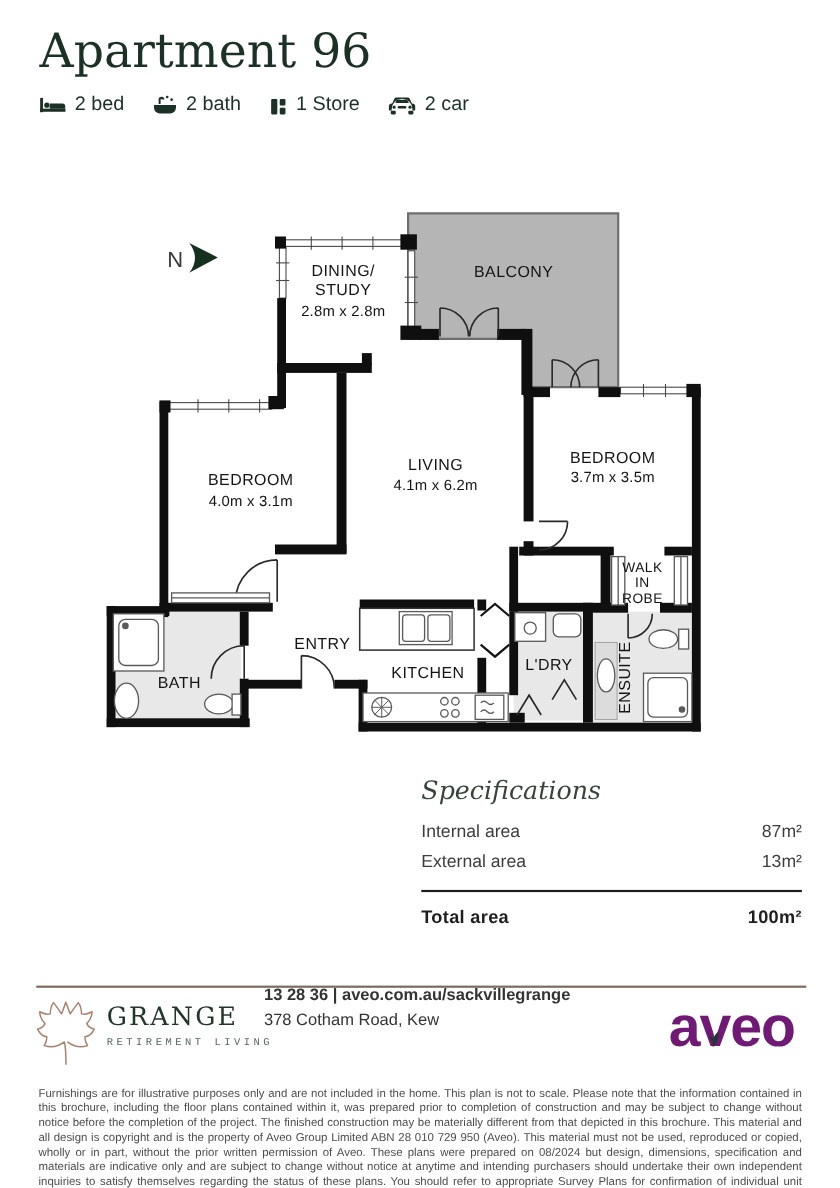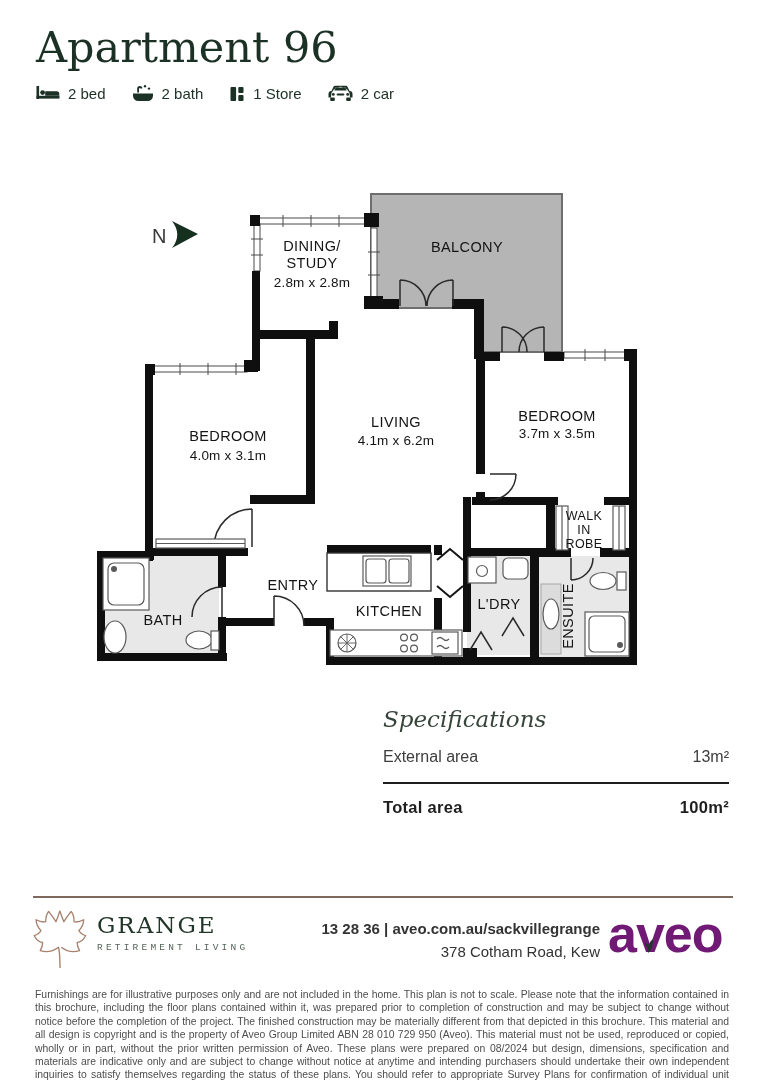--- a/index.html
+++ b/index.html
@@ -2,40 +2,40 @@
 <html><head>
 <meta charset="utf-8">
 <style>
   html,body{margin:0;padding:0;background:#fff;}
   #page{position:relative;width:764px;height:1080px;background:#ffffff;overflow:hidden;
         font-family:"Liberation Sans",sans-serif;border-radius:10px;}
   
   #title{position:absolute;left:36px;top:22px;font-family:"DejaVu Serif",serif;
          font-size:43px;font-weight:400;color:#1c3125;letter-spacing:0px;}
   #features{position:absolute;left:36px;top:84px;display:flex;align-items:center;gap:26px;}
-  .feat{display:flex;align-items:center;gap:8px;color:#1c3125;font-size:15px;font-weight:500;}
+  .feat{display:flex;align-items:flex-end;gap:8px;color:#1c3125;font-size:18px;font-weight:500;}
   .feat svg{display:block;}
   
   #plan{position:absolute;left:95px;top:180px;width:558px;height:500px;}
   .room-label{font-family:"Liberation Sans",sans-serif;font-size:14.5px;fill:#141414;letter-spacing:.4px;}
   .room-dim{font-family:"Liberation Sans",sans-serif;font-size:13.5px;fill:#141414;letter-spacing:.2px;}
   .room-small{font-family:"Liberation Sans",sans-serif;font-size:12.5px;fill:#141414;letter-spacing:.4px;}
   
   #specs{position:absolute;left:383px;top:706px;width:346px;}
   #specs-heading{font-family:"DejaVu Serif",serif;font-size:23px;color:#36443a;margin:0 0 16px 0;font-weight:400;font-style:italic;}
   .spec-row{display:flex;justify-content:space-between;font-size:16px;color:#3d3d3d;margin-bottom:9px;}
   #spec-divider{border:none;border-top:2px solid #1e1e1e;margin:16px 0 14px 0;}
   .spec-total{display:flex;justify-content:space-between;font-size:16.5px;color:#1e1e1e;font-weight:bold;letter-spacing:.3px;gap:14px;}
   
   #footer-divider{position:absolute;left:33px;top:896px;width:700px;height:2px;background:#7e6a5d;}
   #brand{position:absolute;left:33px;top:908px;display:flex;align-items:flex-start;gap:10px;}
   #brand-text{padding-top:6px;}
   .brand-line{font-family:"DejaVu Serif",serif;font-size:23px;line-height:23px;color:#23362a;letter-spacing:2px;}
   #brand-tagline{font-size:9.5px;letter-spacing:3.2px;color:#55655a;margin-top:5px;font-family:Liberation Mono, monospace;}
-  #contact{position:absolute;left:240px;top:920px;width:360px;text-align:right;color:#333;}
+  #contact{position:absolute;left:240px;top:896px;width:360px;text-align:left;color:#333;}
   #contact-line1{font-size:15px;font-weight:bold;margin-bottom:6px;}
   #contact-line2{font-size:15px;font-weight:normal;}
   #aveo{position:absolute;left:608px;top:902px;width:135px;color:#701a75;
         font-size:52px;font-weight:bold;letter-spacing:-1px;line-height:64px;}
   #aveo-sprout{position:absolute;left:34px;top:2px;}
   
   #disclaimer{position:absolute;left:35px;top:988px;width:694px;font-size:10.4px;line-height:13.4px;
               color:#4d4d4d;text-align:justify;}
 </style>
 </head>
@@ -250,20 +250,24 @@
       <text class="room-label" x="389" y="616">KITCHEN</text>
       <text class="room-label" x="499" y="609">L'DRY</text>
       <text class="room-label" x="163" y="625">BATH</text>
       <text class="room-label" x="573" y="616" transform="rotate(-90 573 616)">ENSUITE</text>
     </g>
   </svg>
 
   <div id="specs">
     <div id="specs-heading">Specifications</div>
     <div class="spec-row">
+      <span>Internal area</span>
+      <span>87m²</span>
+    </div>
+    <div class="spec-row">
       <span>External area</span>
       <span>13m²</span>
     </div>
     <hr id="spec-divider">
     <div class="spec-total">
       <span>Total area</span>
       <span>100m²</span>
     </div>
   </div>
 

